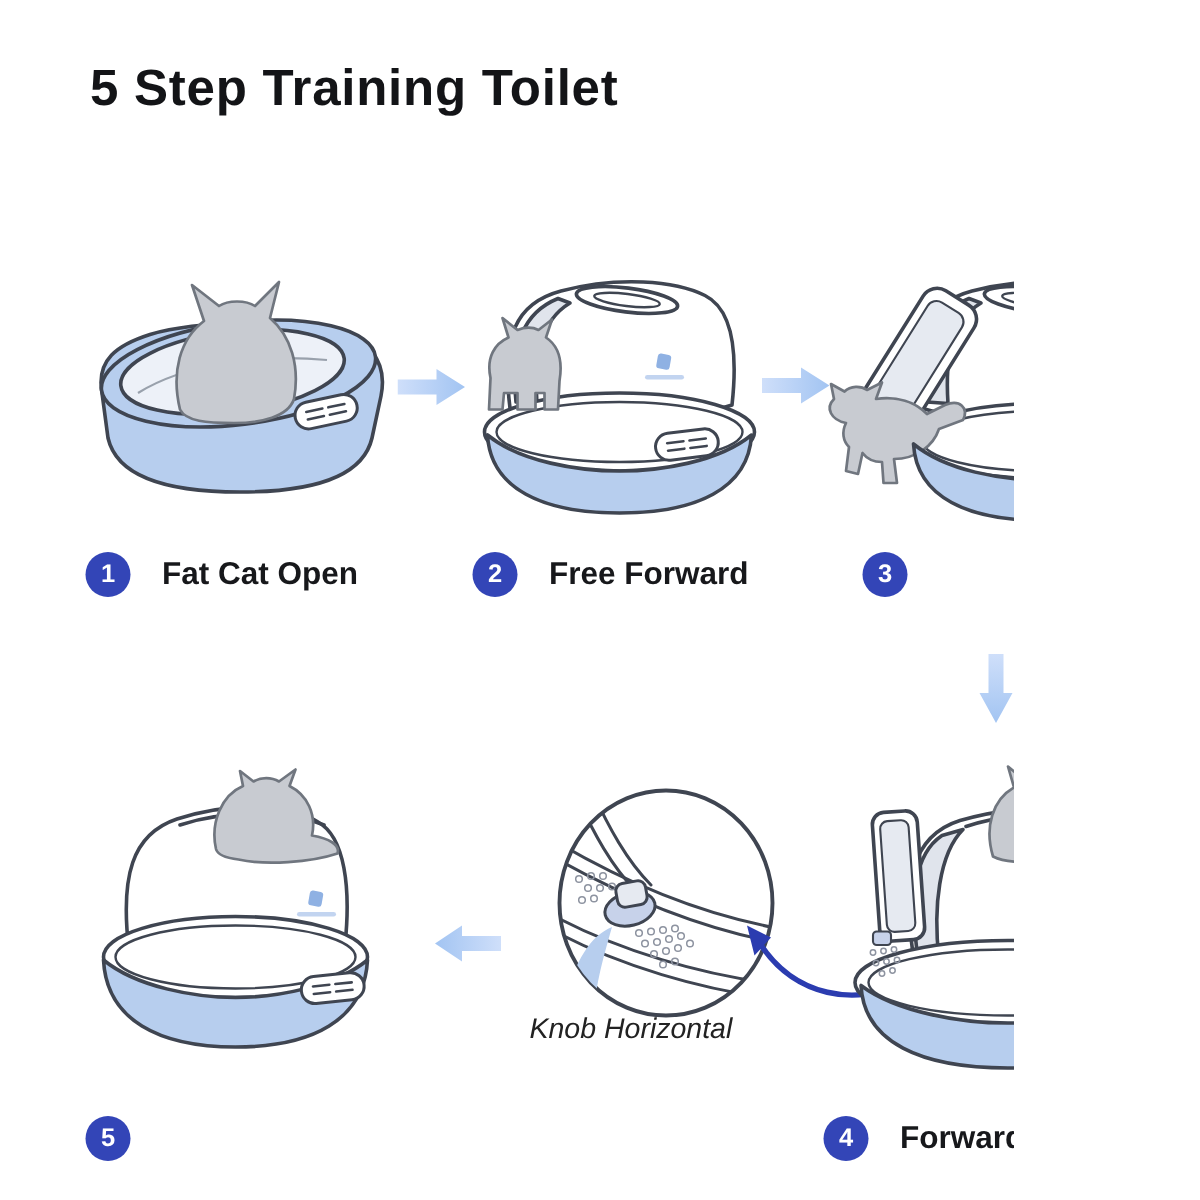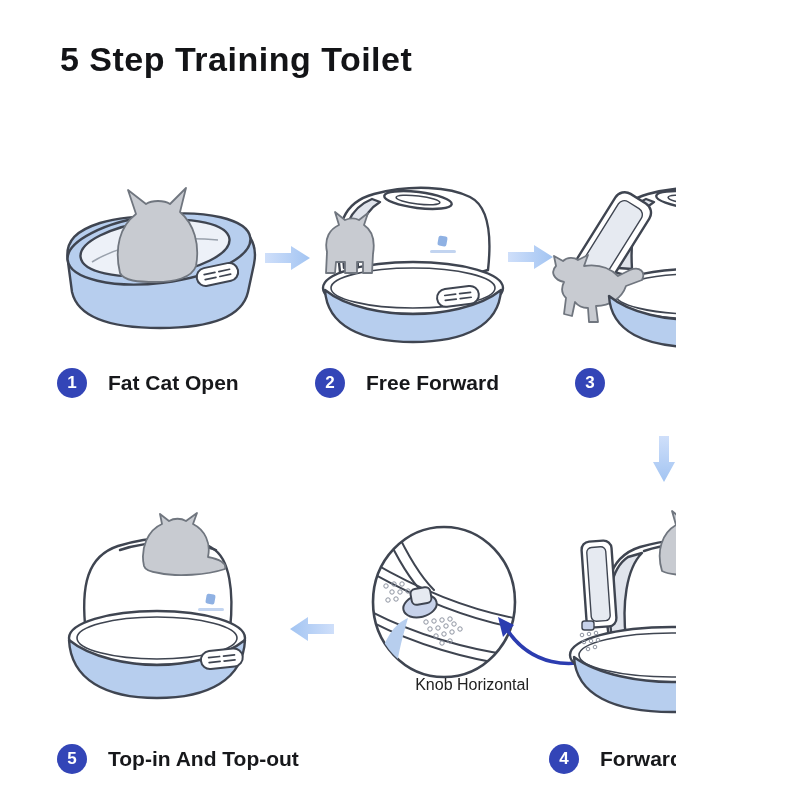--- a/index.html
+++ b/index.html
@@ -25,22 +25,22 @@
   .fb{fill:var(--box-blue);}
   .fl{fill:var(--inner-light);}
   .fn{fill:none;}
   .fg{fill:var(--cat-gray);stroke:var(--cat-outline);stroke-width:1.8;stroke-linejoin:round;}
   .dot{fill:none;stroke:#8d93a0;stroke-width:1;}
   .caption{position:absolute;display:flex;align-items:center;gap:21px;}
   .badge{width:30px;height:30px;border-radius:50%;background:var(--badge-blue);
          color:var(--badge-text);font-size:17px;font-weight:700;display:flex;
          align-items:center;justify-content:center;flex:0 0 auto;}
   .cap-text{font-size:21px;font-weight:600;color:var(--label-text);white-space:nowrap;}
-  .annotation{position:absolute;left:353px;top:676px;width:176px;text-align:right;
-              font-size:16px;font-weight:400;color:var(--annotation-text);}
+  .annotation{position:absolute;left:353px;top:676px;width:176px;text-align:left;
+              font-size:19px;font-weight:400;color:var(--annotation-text);font-style:italic;}
   .arrow{position:absolute;}
   .arrow svg{display:block;width:100%;height:100%;}
 </style>
 </head>
 <body>
 
 <div class="canvas">
 
   <svg width="0" height="0" style="position:absolute" aria-hidden="true">
     <defs>
@@ -269,20 +269,19 @@
         <circle class="dot" cx="41" cy="136" r="1.8"></circle>
           <circle class="dot" cx="48" cy="135" r="1.8"></circle>
         <circle class="dot" cx="38" cy="144" r="1.8"></circle>
           <circle class="dot" cx="45" cy="142" r="1.8"></circle>
       </g>
     </svg>
   </div>
 
   <div class="caption" style="left:57px;top:744px">
     <div class="badge">5</div>
-    <div class="cap-text">Top-in And Top-out</div>
   </div>
   <div class="caption" style="left:549px;top:744px">
     <div class="badge">4</div>
     <div class="cap-text">Forward Ejection Type</div>
   </div>
 
 </div>
 
 </body></html>

